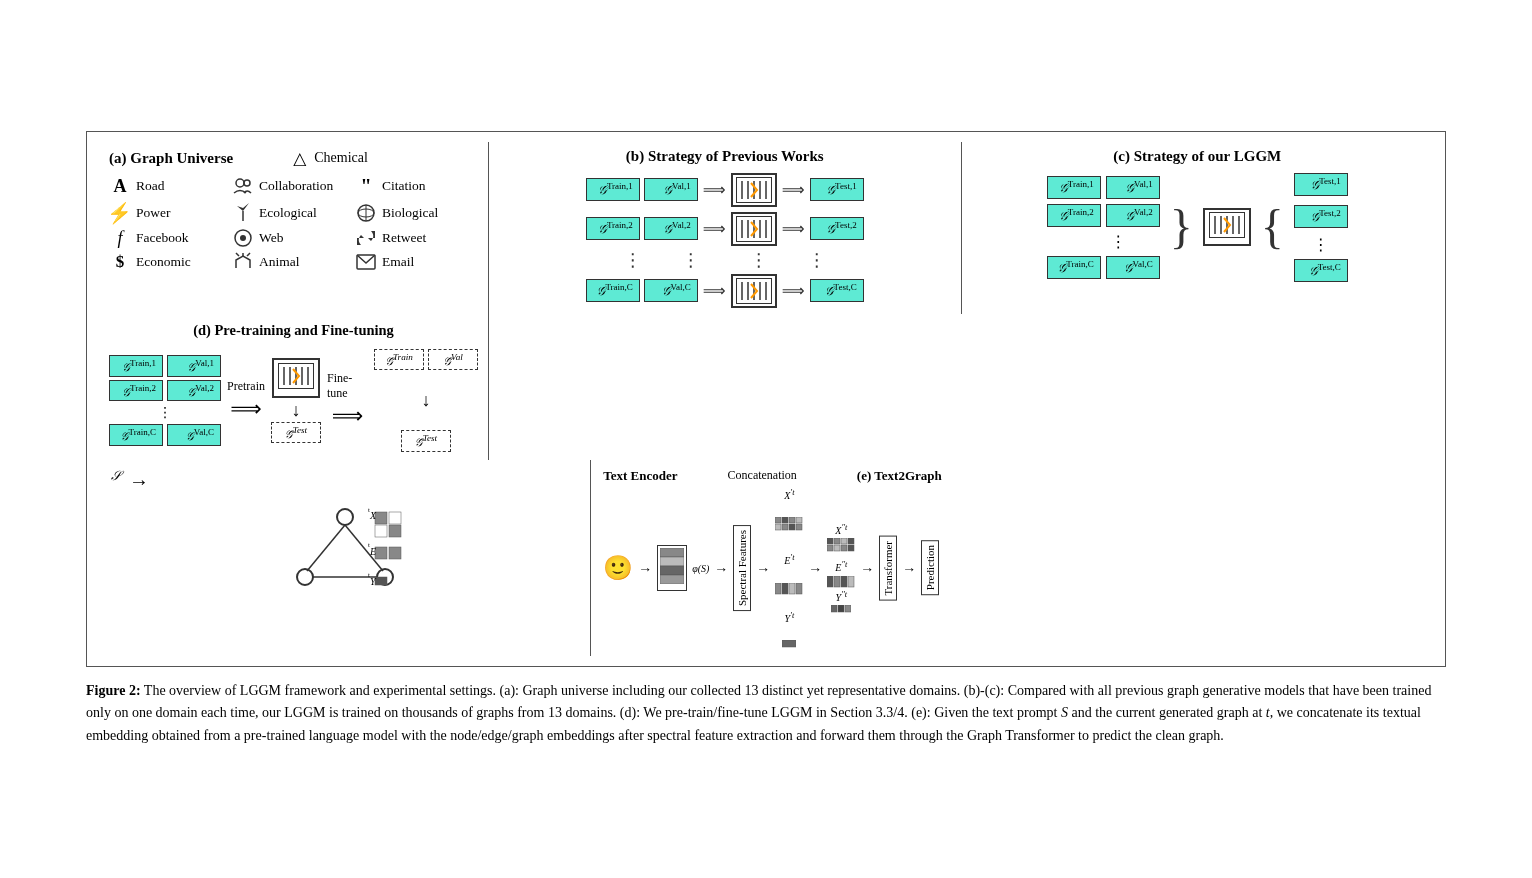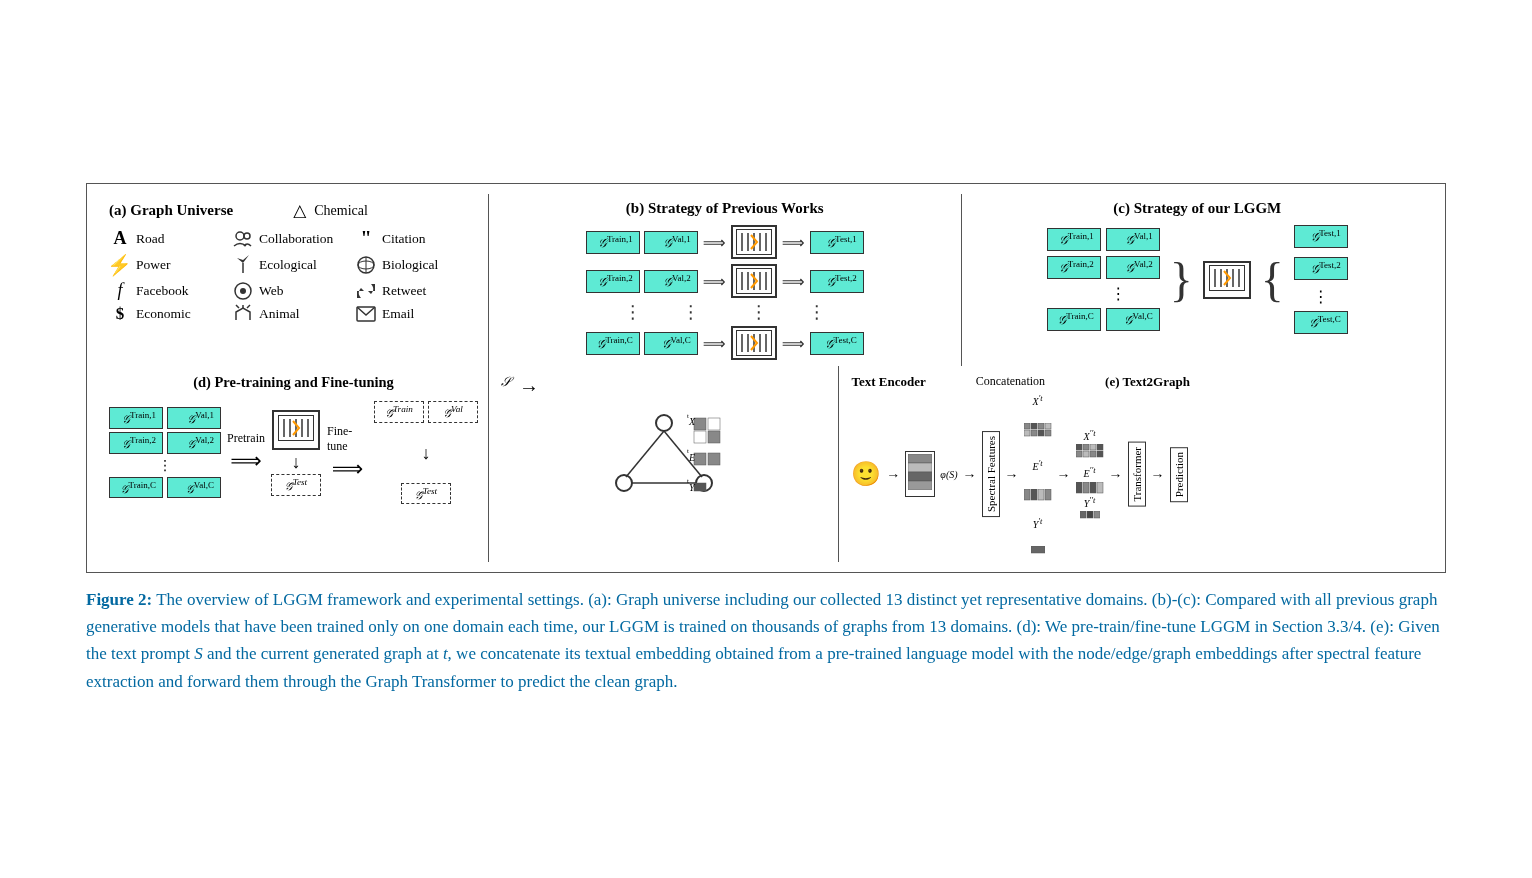--- a/index.html
+++ b/index.html
@@ -193,23 +193,23 @@
     
     .panel-e-right {
       padding: 8px 12px;
       flex: 1.4;
       display: flex;
       flex-direction: column;
     }
 
     
     .figure-caption {
-      font-size: 17px;
+      font-size: 14px;
       line-height: 1.6;
-      color: #0369a1;
+      color: #000000;
     }
     .fig-label {
       font-weight: bold;
     }
 
     
     .strat-pair {
       display: flex;
       gap: 4px;
       align-items: center;
@@ -295,20 +295,21 @@
 
     .single-model {
       display: flex;
       flex-direction: column;
       align-items: center;
       gap: 3px;
     }
 
     .bottom-panels {
       display: flex;
+      flex-direction: column;
       width: 100%;
     }
   </style>
 </head>
 <body>
 
 <div class="page-container">
 
   <div class="figure-box">
 

